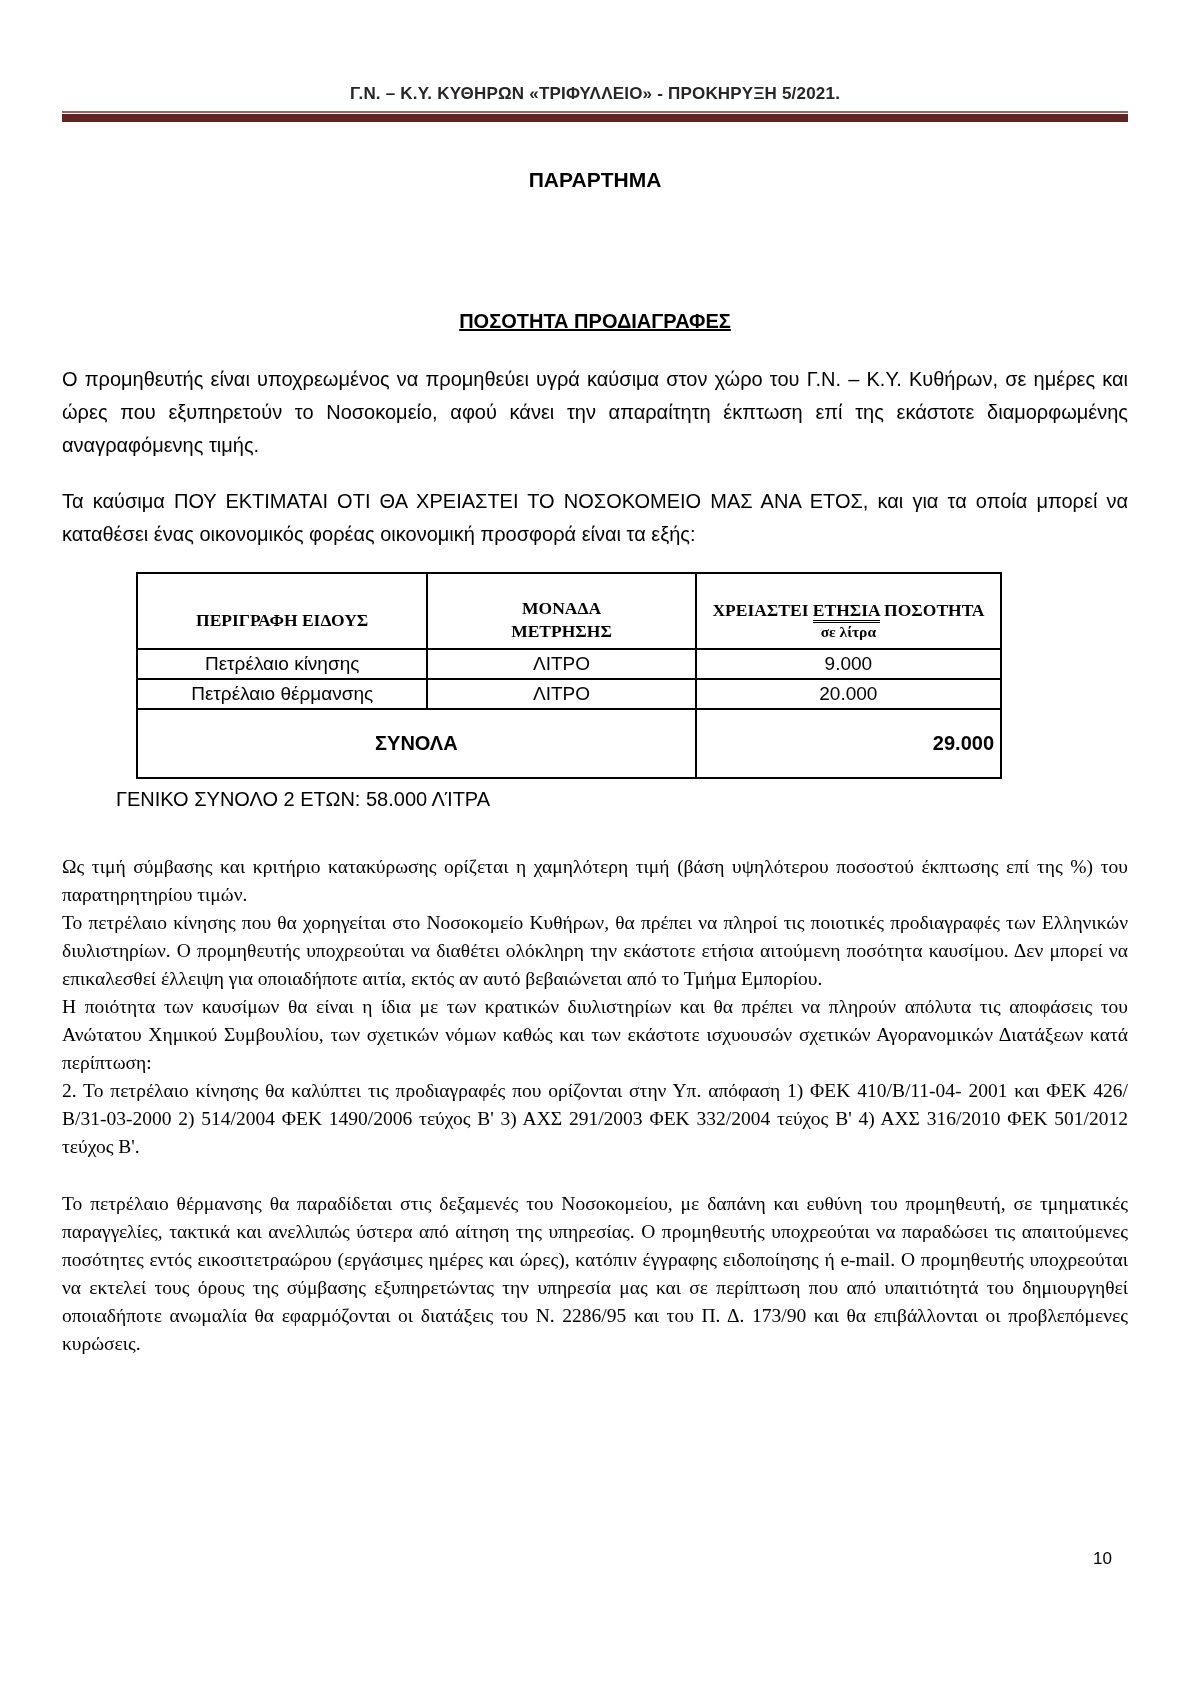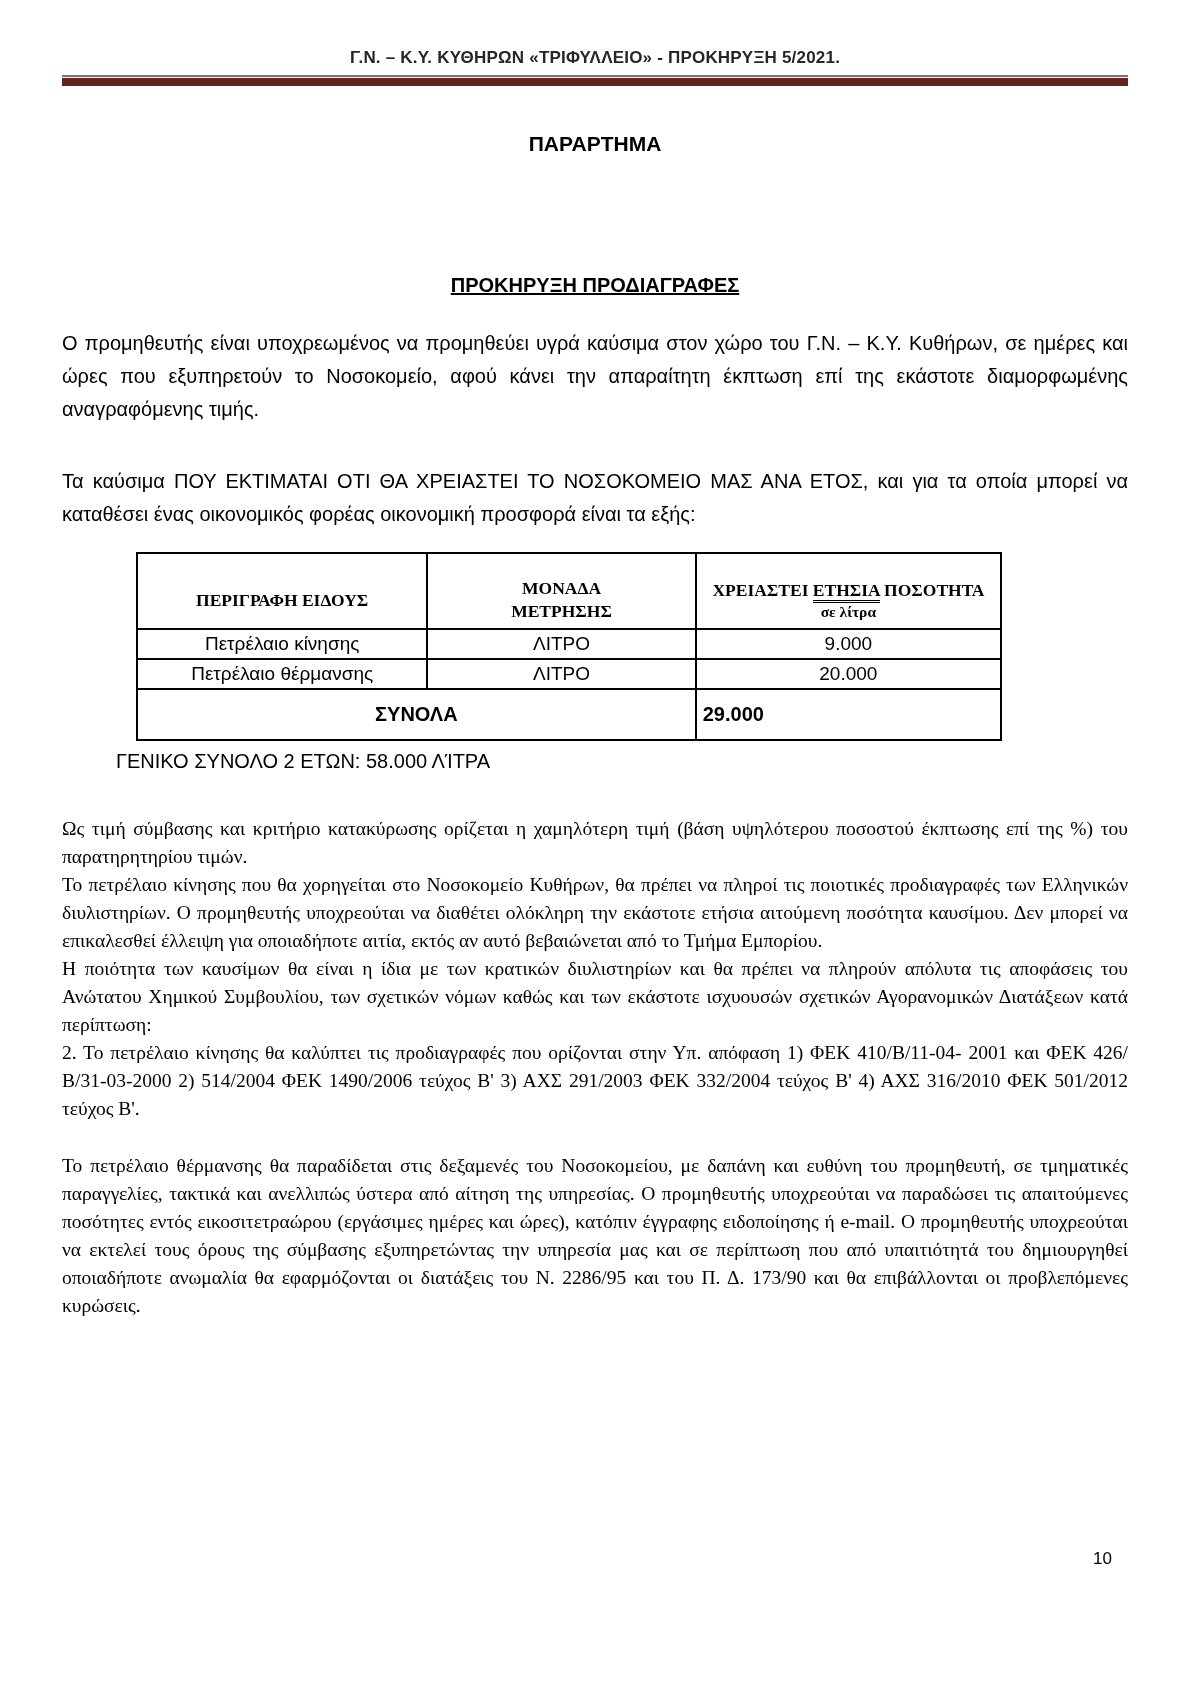--- a/index.html
+++ b/index.html
@@ -1,39 +1,39 @@
 <!DOCTYPE html>
 <html lang="el"><head>
 <meta charset="utf-8">
 <style>
   * { margin: 0; padding: 0; box-sizing: border-box; }
   html, body { background: #ffffff; }
   body { width: 1190px; height: 1684px; font-family: "Liberation Sans", sans-serif; color: #000; }
   .page { position: relative; width: 1190px; height: 1684px; overflow: hidden; background: #fff; padding: 0 62px; }
 
-  .doc-header { padding-top: 48px; text-align: center; font-size: 17px; font-weight: 600; color: #262626; letter-spacing: 0.2px; }
+  .doc-header { padding-top: 84px; text-align: center; font-size: 17px; font-weight: 600; color: #262626; letter-spacing: 0.2px; }
   .rule-wrap { margin-top: 7px; }
   .rule-thin  { height: 2px; }
   .rule-gap   { height: 1px; background: #fff; }
   .rule-thick { height: 8px; }
 
   .annex-title { margin-top: 46px; text-align: center; font-size: 21px; font-weight: bold; }
   .section-title { margin-top: 118px; text-align: center; font-size: 20px; font-weight: bold; text-decoration: underline; }
 
   .sans-par { margin-top: 30px; font-size: 20px; line-height: 33px; text-align: justify; }
-  .sans-par.second { margin-top: 39px; }
+  .sans-par.second { margin-top: 23px; }
 
   table.qty-table { margin-top: 21px; margin-left: 74px; width: 866px; border-collapse: collapse; }
   table.qty-table td, table.qty-table th { border: 2px solid #000; }
   th.head-cell { font-family: "Liberation Serif", serif; font-size: 17.5px; font-weight: bold; text-align: center; vertical-align: middle; padding: 24px 6px 6px 6px; height: 72px; }
   th.head-cell .subline { display: block; font-size: 15.5px; margin-top: 2px; }
   .dbl-underline { border-bottom: 3px double #000; }
   td.data-cell { font-size: 19px; text-align: center; padding: 3px 6px; height: 26px; border-radius: 6px; }
   td.total-label { font-size: 20px; font-weight: bold; text-align: center; padding: 5px 6px; height: 42px; }
-  td.total-value { font-size: 20px; font-weight: bold; text-align: left; padding: 13px 6px; }
+  td.total-value { font-size: 20px; font-weight: bold; text-align: right; padding: 22px 6px; }
 
   .grand-total { margin-top: 9px; margin-left: 54px; font-size: 20px; }
 
   .serif-block { margin-top: 42px; font-family: "Liberation Serif", serif; font-size: 19.5px; line-height: 28px; text-align: justify; }
   .serif-par { text-align: justify; }
   .serif-par.delivery { margin-top: 29px; }
 
   .page-number { position: absolute; top: 1549px; right: 78px; font-size: 17px; }
 </style>
 </head>
@@ -43,21 +43,21 @@
 
   <div class="doc-header">Γ.Ν. – Κ.Υ. ΚΥΘΗΡΩΝ «ΤΡΙΦΥΛΛΕΙΟ» - ΠΡΟΚΗΡΥΞΗ 5/2021.</div>
   <div class="rule-wrap">
     <div class="rule-thin" style="background: rgb(150, 101, 93);"></div>
     <div class="rule-gap"></div>
     <div class="rule-thick" style="background: rgb(94, 36, 32);"></div>
   </div>
 
   <div class="annex-title">ΠΑΡΑΡΤΗΜΑ</div>
 
-  <div class="section-title">ΠΡΟΚΗΡΥΞΗ ΠΡΟΔΙΑΓΡΑΦΕΣ</div>
+  <div class="section-title">ΠΟΣΟΤΗΤΑ ΠΡΟΔΙΑΓΡΑΦΕΣ</div>
 
   <div class="sans-par">Ο προμηθευτής είναι υποχρεωμένος να προμηθεύει υγρά καύσιμα στον χώρο του Γ.Ν. – Κ.Υ. Κυθήρων, σε ημέρες και ώρες που εξυπηρετούν το Νοσοκομείο, αφού κάνει την απαραίτητη έκπτωση επί της εκάστοτε διαμορφωμένης αναγραφόμενης τιμής.</div>
 
   <div class="sans-par second">Τα καύσιμα ΠΟΥ ΕΚΤΙΜΑΤΑΙ ΟΤΙ ΘΑ ΧΡΕΙΑΣΤΕΙ ΤΟ ΝΟΣΟΚΟΜΕΙΟ ΜΑΣ ΑΝΑ ΕΤΟΣ, και για τα οποία μπορεί να καταθέσει ένας οικονομικός φορέας οικονομική προσφορά είναι τα εξής:</div>
 
   <table class="qty-table">
     <colgroup>
       <col style="width: 291px">
       <col style="width: 269px">
       <col style="width: 306px">

